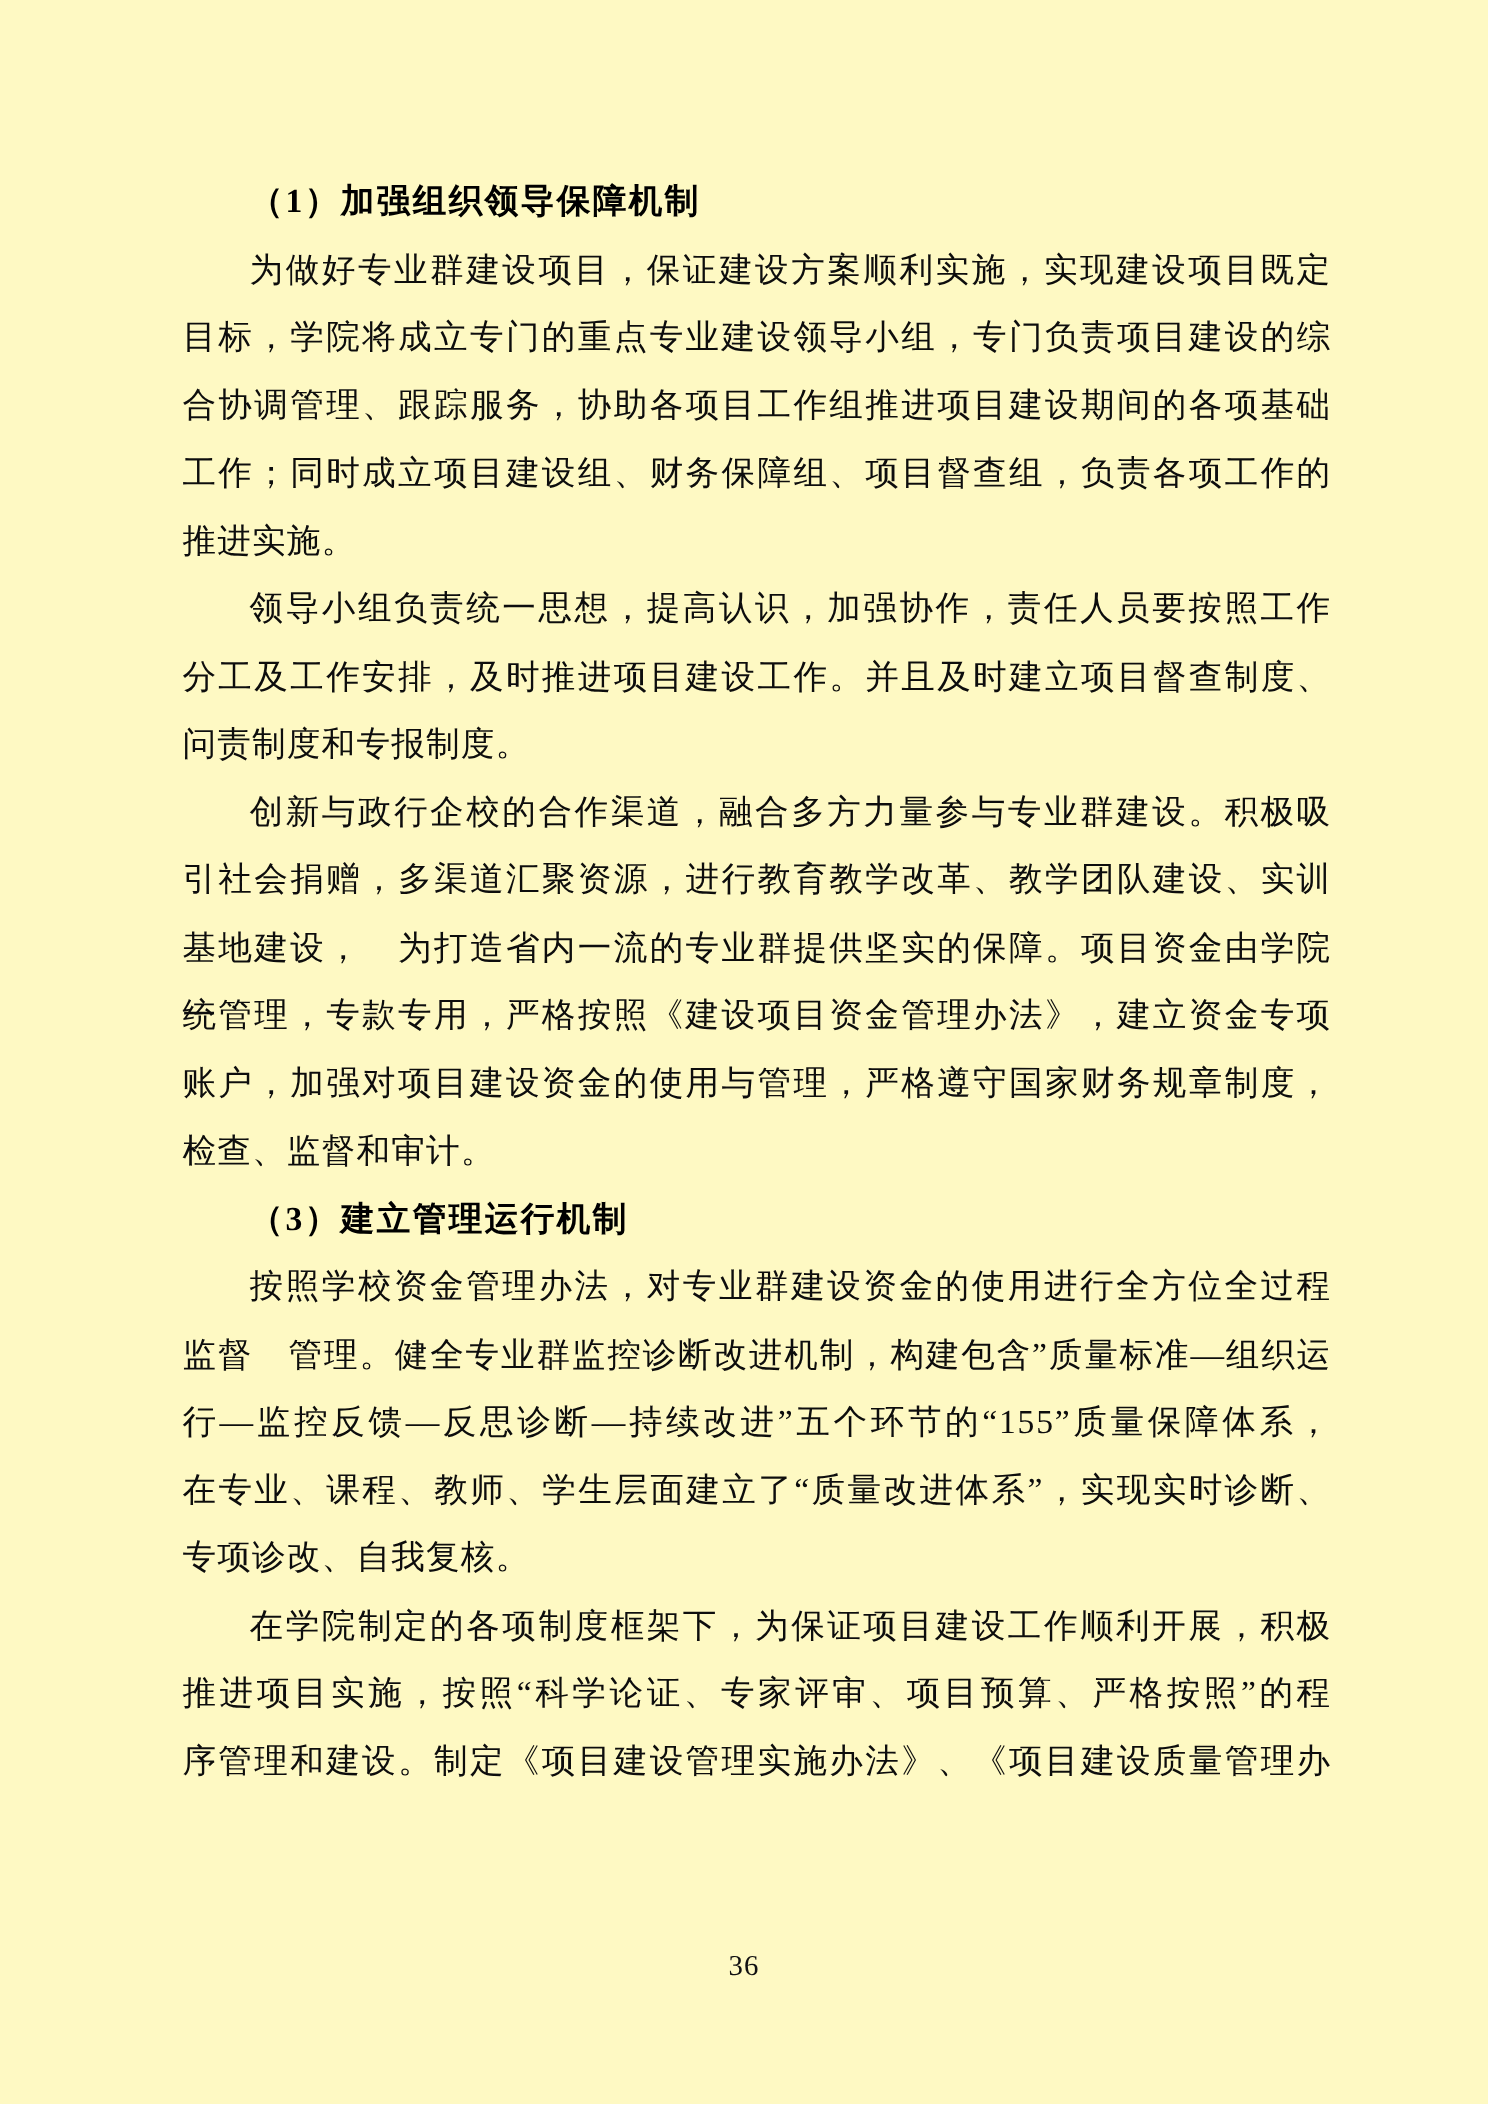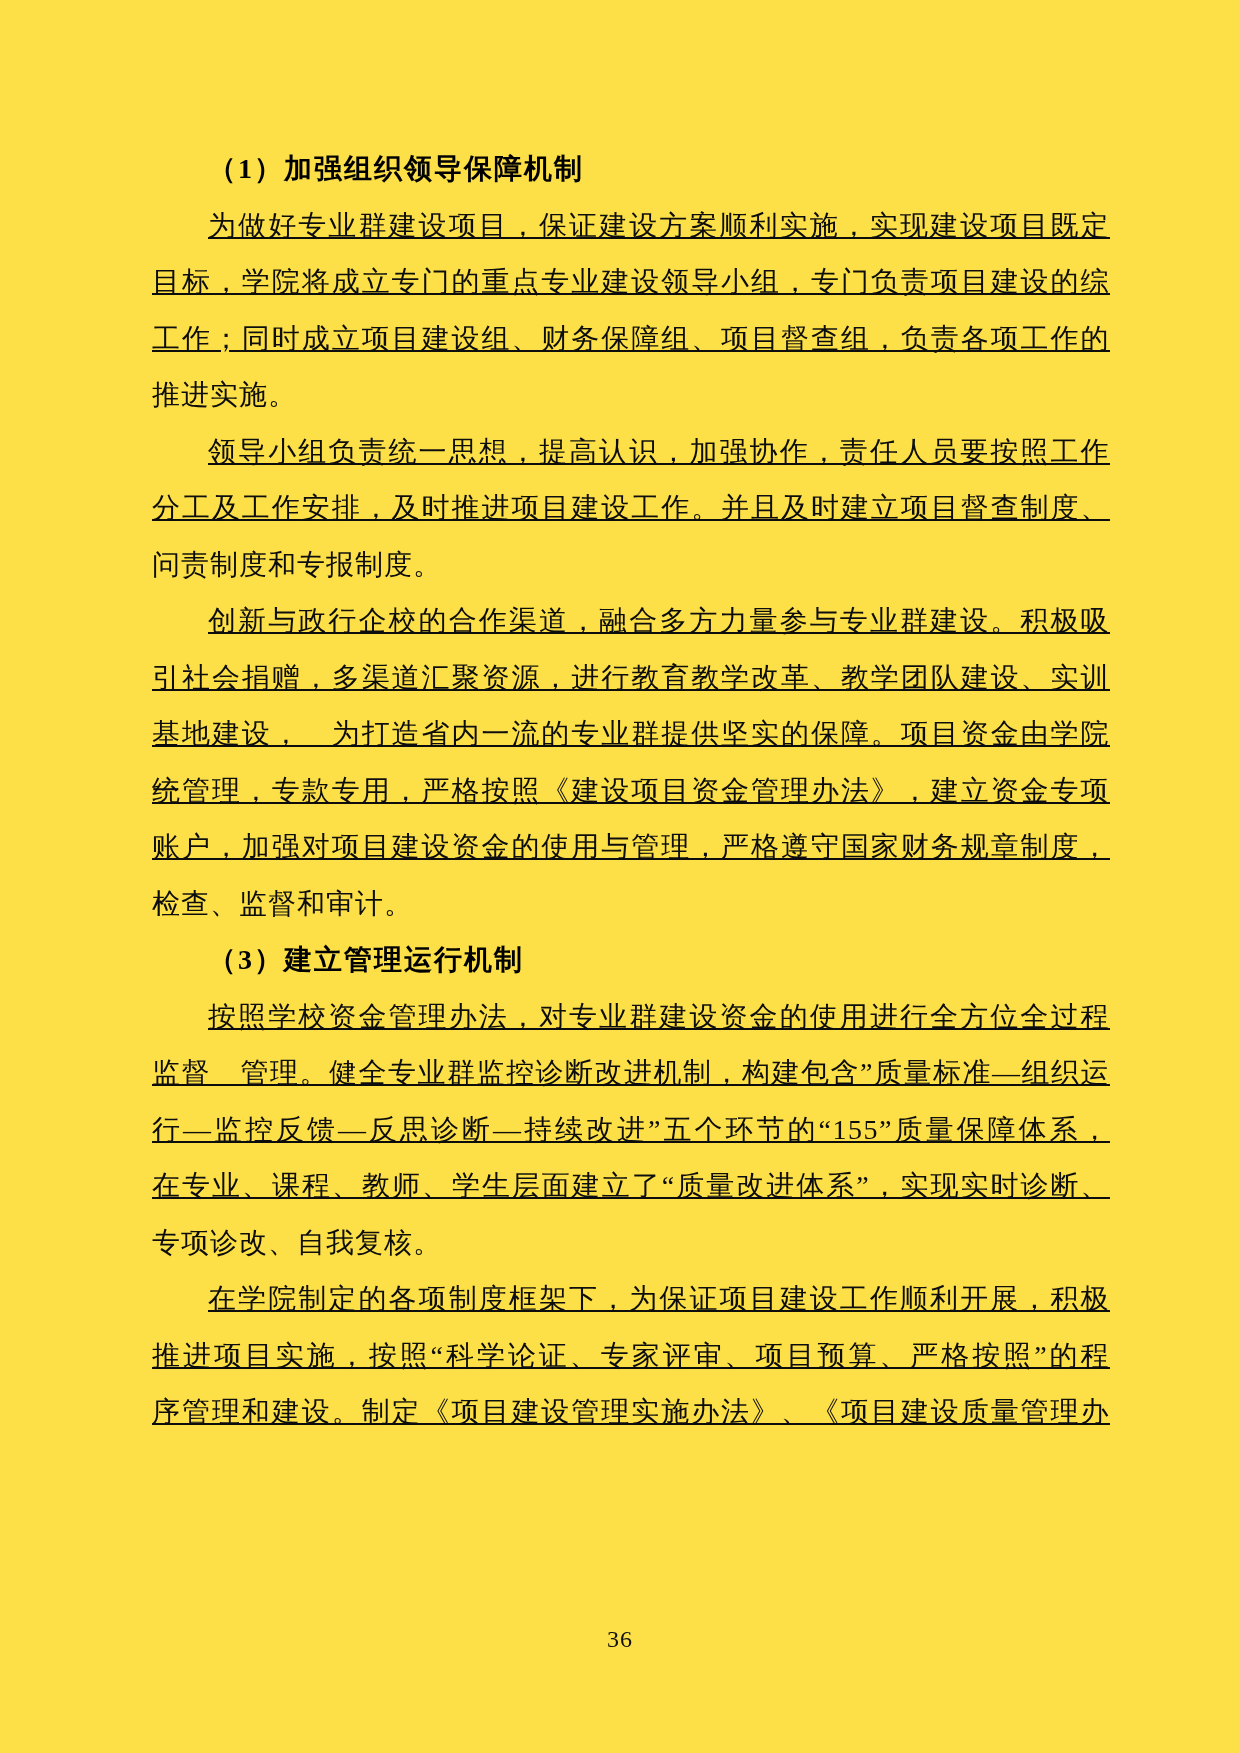--- a/index.html
+++ b/index.html
@@ -5,21 +5,21 @@
 <style>
   html, body {
     margin: 0;
     padding: 0;
     background: #ffffff;
   }
   .page {
     position: relative;
     width: 1240px;
     height: 1753px;
-    background: #fde047;
+    background: #fef9c3;
     color: #000000;
     font-family: "Liberation Serif", "DejaVu Serif", serif;
     overflow: hidden;
   }
   .content {
     position: absolute;
     left: 152px;
     top: 141px;
     width: 958px;
   }
@@ -28,21 +28,20 @@
     line-height: 56.5px;
     height: 56.5px;
     text-align: left;
     letter-spacing: 1px;
     color: #0d0d0d;
   }
   .line.fill {
     text-align: justify;
     text-align-last: justify;
     letter-spacing: 1.5px;
-    text-decoration: underline;
   }
   .line.indent {
     text-indent: 56px;
   }
   .line.heading {
     font-weight: bold;
     text-indent: 56px;
     letter-spacing: 2px;
     color: #000000;
   }
@@ -58,20 +57,21 @@
   }
 </style>
 </head>
 <body>
 
 <div class="page">
   <div class="content">
       <div class="line heading">（1）加强组织领导保障机制</div>
       <div class="line indent fill">为做好专业群建设项目，保证建设方案顺利实施，实现建设项目既定</div>
       <div class="line fill">目标，学院将成立专门的重点专业建设领导小组，专门负责项目建设的综</div>
+      <div class="line fill">合协调管理、跟踪服务，协助各项目工作组推进项目建设期间的各项基础</div>
       <div class="line fill">工作；同时成立项目建设组、财务保障组、项目督查组，负责各项工作的</div>
       <div class="line">推进实施。</div>
       <div class="line indent fill">领导小组负责统一思想，提高认识，加强协作，责任人员要按照工作</div>
       <div class="line fill">分工及工作安排，及时推进项目建设工作。并且及时建立项目督查制度、</div>
       <div class="line">问责制度和专报制度。</div>
       <div class="line indent fill">创新与政行企校的合作渠道，融合多方力量参与专业群建设。积极吸</div>
       <div class="line fill">引社会捐赠，多渠道汇聚资源，进行教育教学改革、教学团队建设、实训</div>
       <div class="line fill">基地建设，　为打造省内一流的专业群提供坚实的保障。项目资金由学院统</div>
       <div class="line fill">一管理，专款专用，严格按照《建设项目资金管理办法》，建立资金专项</div>
       <div class="line fill">账户，加强对项目建设资金的使用与管理，严格遵守国家财务规章制度，</div>

